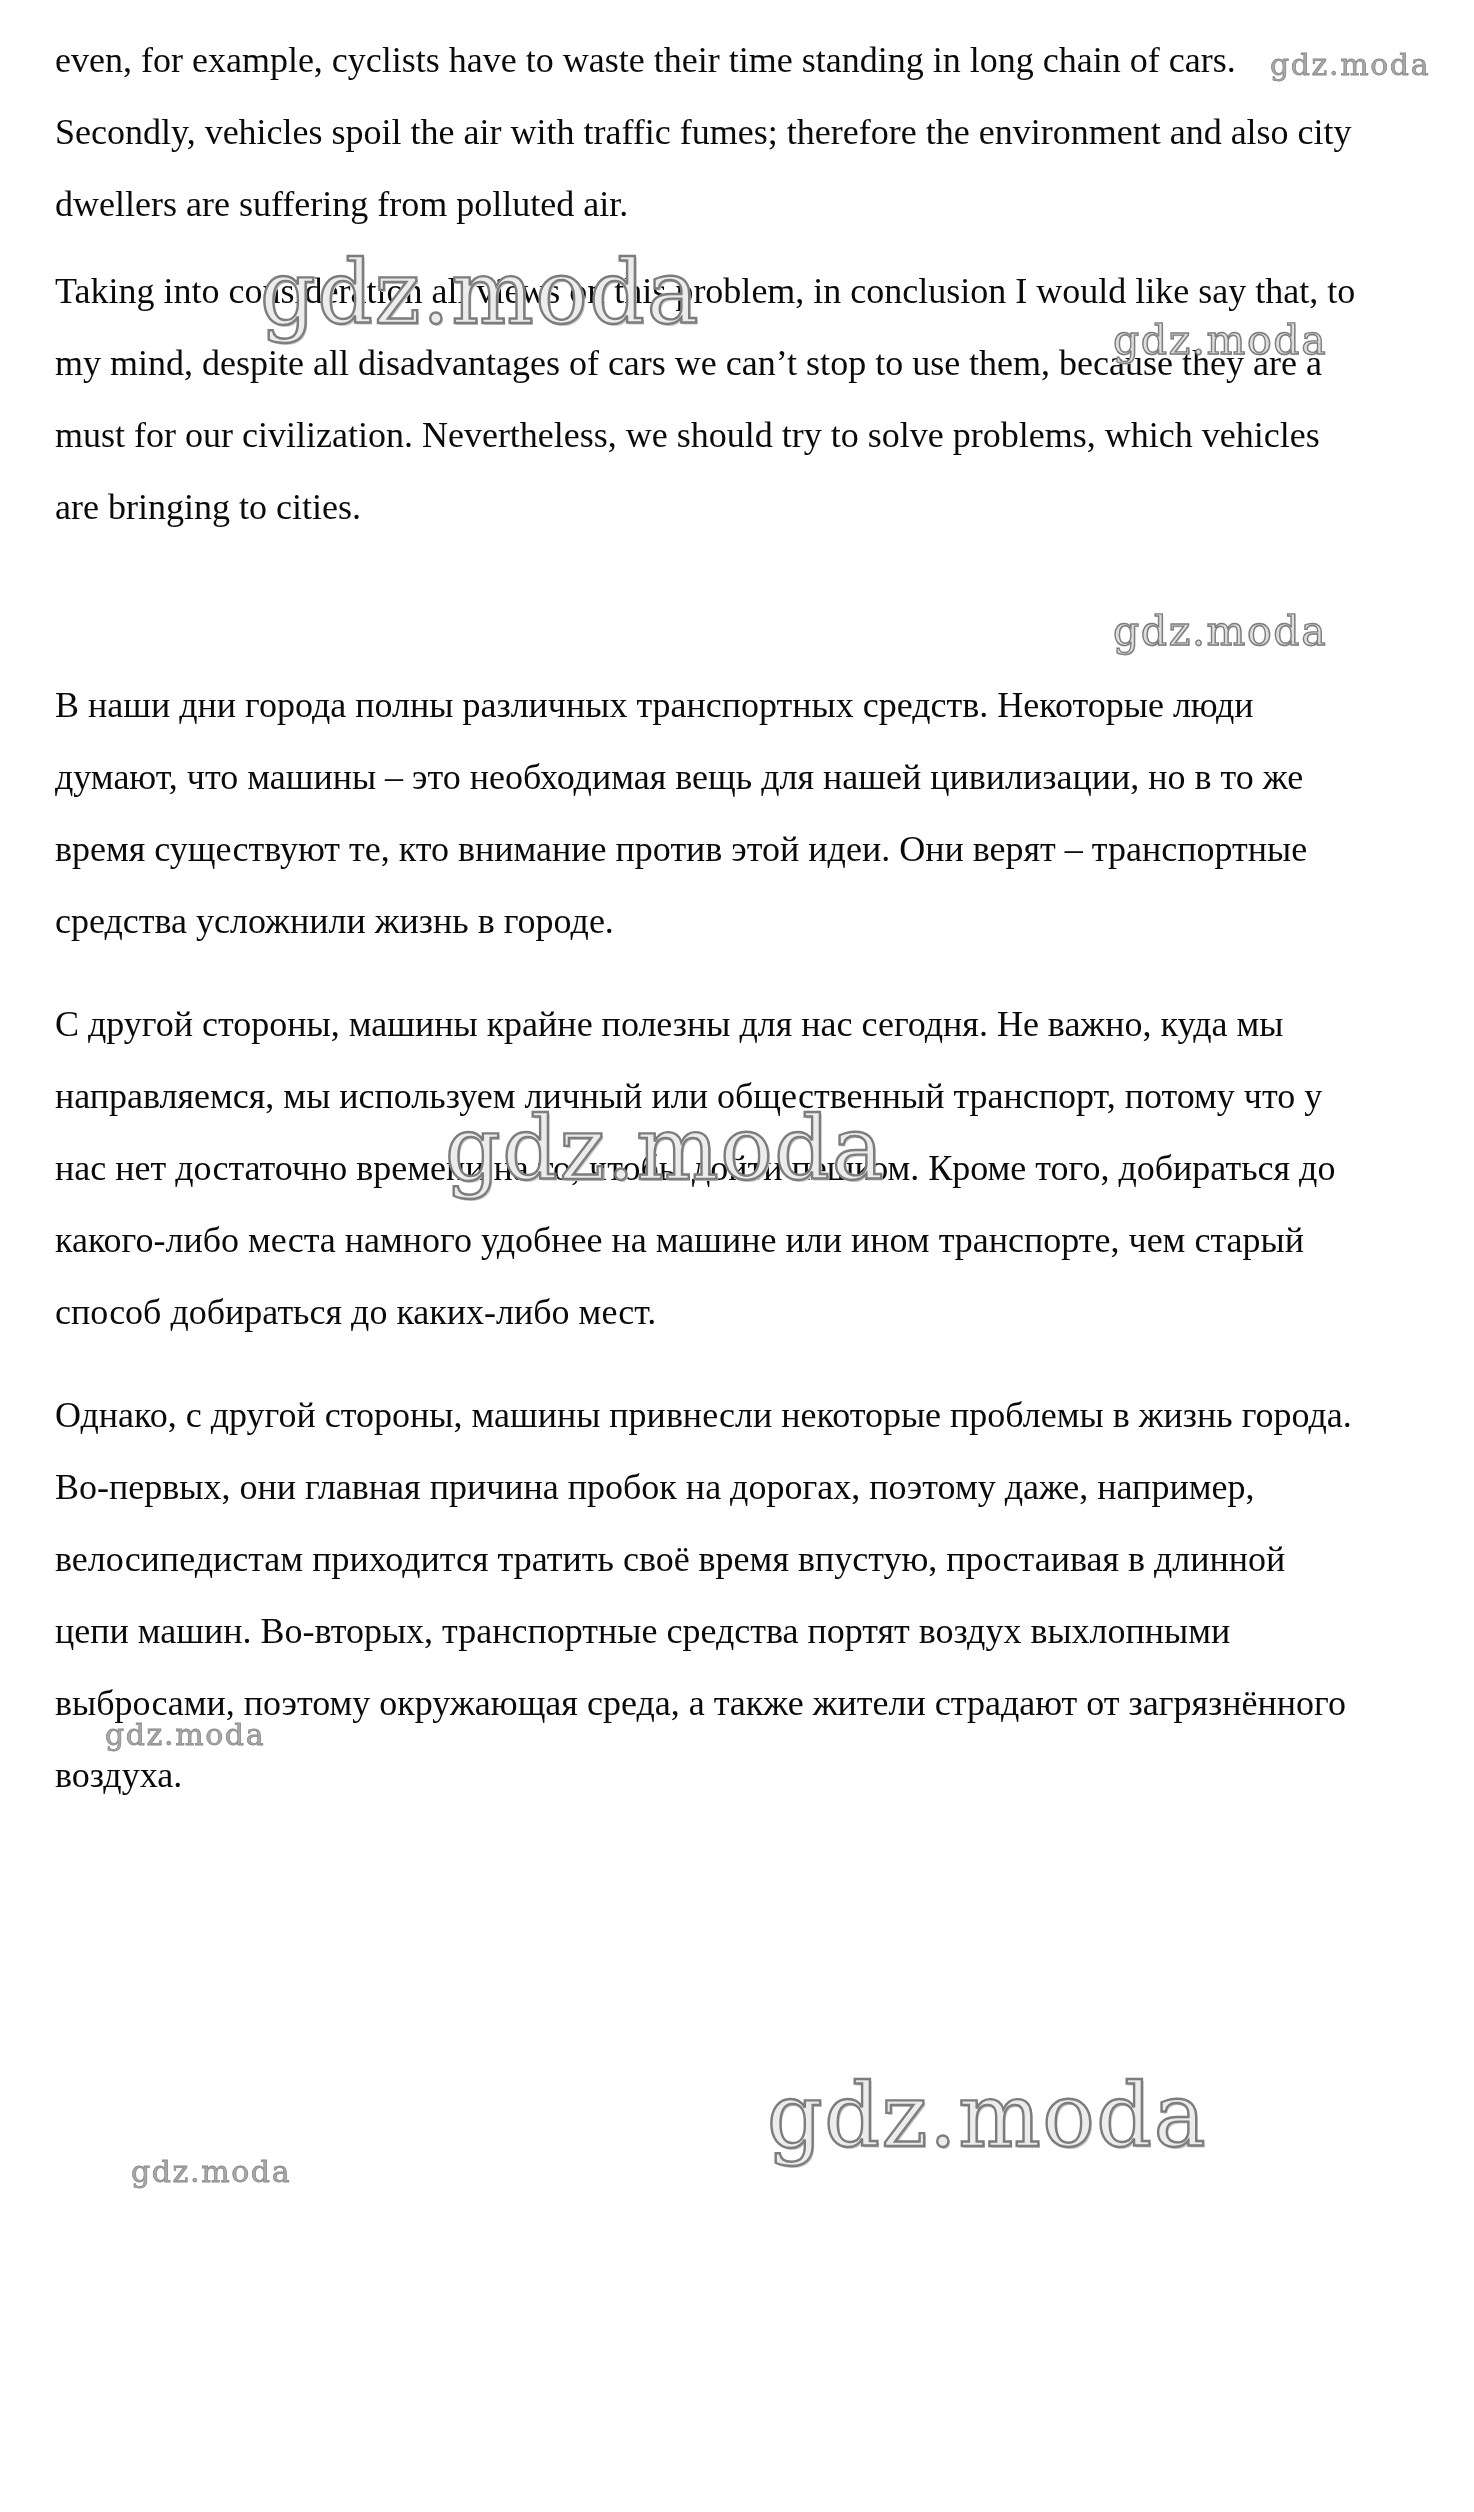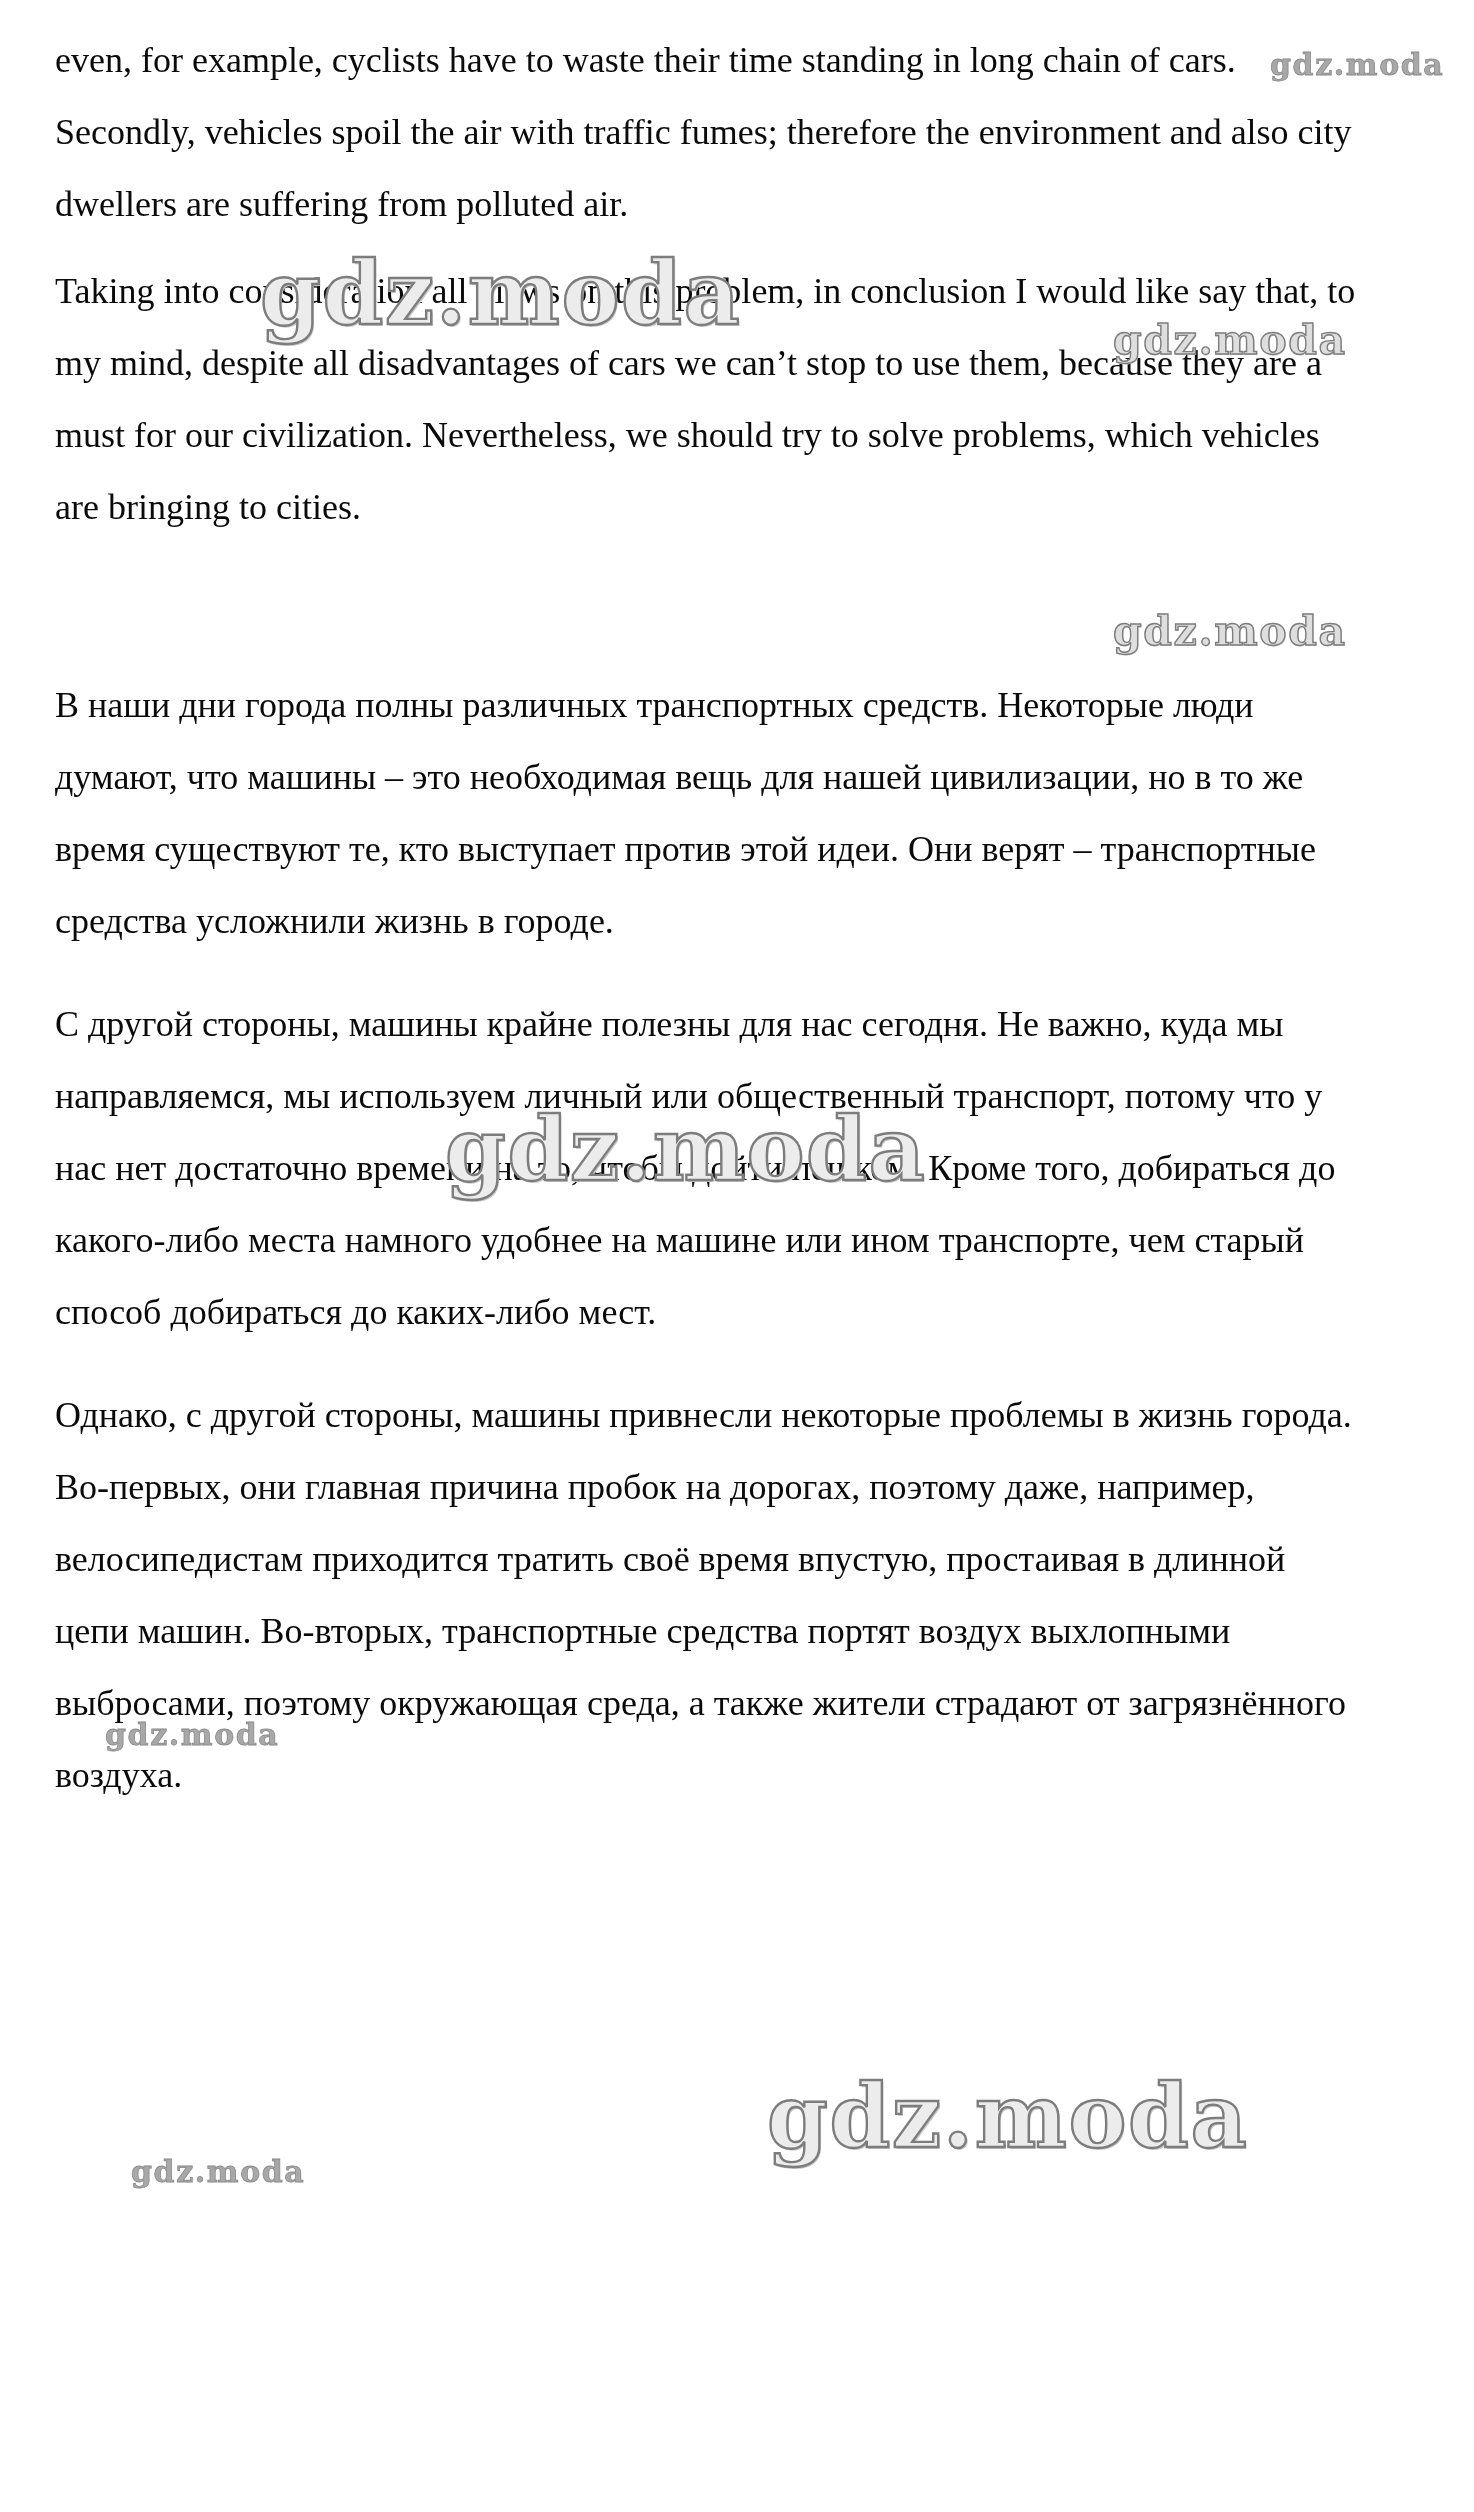--- a/index.html
+++ b/index.html
@@ -28,21 +28,21 @@
 
   .para-en { margin-bottom: 15.7px; }
   .para-ru { margin-bottom: 31px; }
 
   .section-gap { height: 110px; }
 
   
   .wm {
     position: absolute;
     font-family: "DejaVu Serif", serif;
-    font-weight: 700;
+    font-weight: 400;
     white-space: nowrap;
     letter-spacing: 1.6px;
     pointer-events: none;
     z-index: 5;
   }
   .wm-lg {
     font-size: 87px;
     color: #ececec;
     -webkit-text-stroke: 2.4px #7d7d7d;
     text-shadow: 1.6px 1.6px 0 #c9c9c9;
@@ -73,21 +73,21 @@
 
 <div class="page">
 
   <div class="content">
     <p class="para-en">even, for example, cyclists have to waste their time standing in long chain of cars. Secondly, vehicles spoil the air with traffic fumes; therefore the environment and also city dwellers are suffering from polluted air.</p>
 
     <p class="para-en">Taking into consideration all views on this problem, in conclusion I would like say that, to my mind, despite all disadvantages of cars we can’t stop to use them, because they are a must for our civilization. Nevertheless, we should try to solve problems, which vehicles are bringing to cities.</p>
 
     <div class="section-gap"></div>
 
-    <p class="para-ru">В наши дни города полны различных транспортных средств. Некоторые люди думают, что машины – это необходимая вещь для нашей цивилизации, но в то же время существуют те, кто выступает против этой идеи. Они верят – транспортные средства усложнили жизнь в городе.</p>
+    <p class="para-ru">В наши дни города полны различных транспортных средств. Некоторые люди думают, что машины – это необходимая вещь для нашей цивилизации, но в то же время существуют те, кто внимание против этой идеи. Они верят – транспортные средства усложнили жизнь в городе.</p>
 
     <p class="para-ru">С другой стороны, машины крайне полезны для нас сегодня. Не важно, куда мы направляемся, мы используем личный или общественный транспорт, потому что у нас нет достаточно времени на то, чтобы дойти пешком. Кроме того, добираться до какого-либо места намного удобнее на машине или ином транспорте, чем старый способ добираться до каких-либо мест.</p>
 
     <p class="para-ru">Однако, с другой стороны, машины привнесли некоторые проблемы в жизнь города. Во-первых, они главная причина пробок на дорогах, поэтому даже, например, велосипедистам приходится тратить своё время впустую, простаивая в длинной цепи машин. Во-вторых, транспортные средства портят воздух выхлопными выбросами, поэтому окружающая среда, а также жители страдают от загрязнённого воздуха.</p>
 
   </div>
 
   <span class="wm wm-sm wm-pos-1">gdz.moda</span>
   <span class="wm wm-lg wm-pos-2">gdz.moda</span>
   <span class="wm wm-md wm-pos-3">gdz.moda</span>

